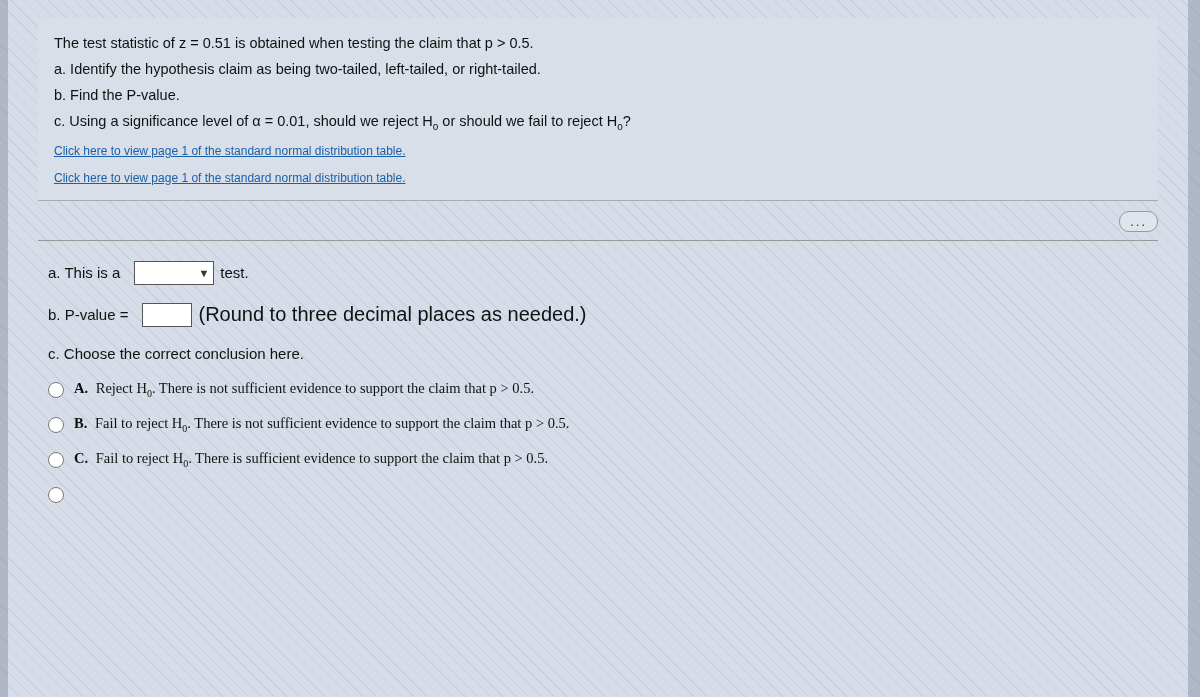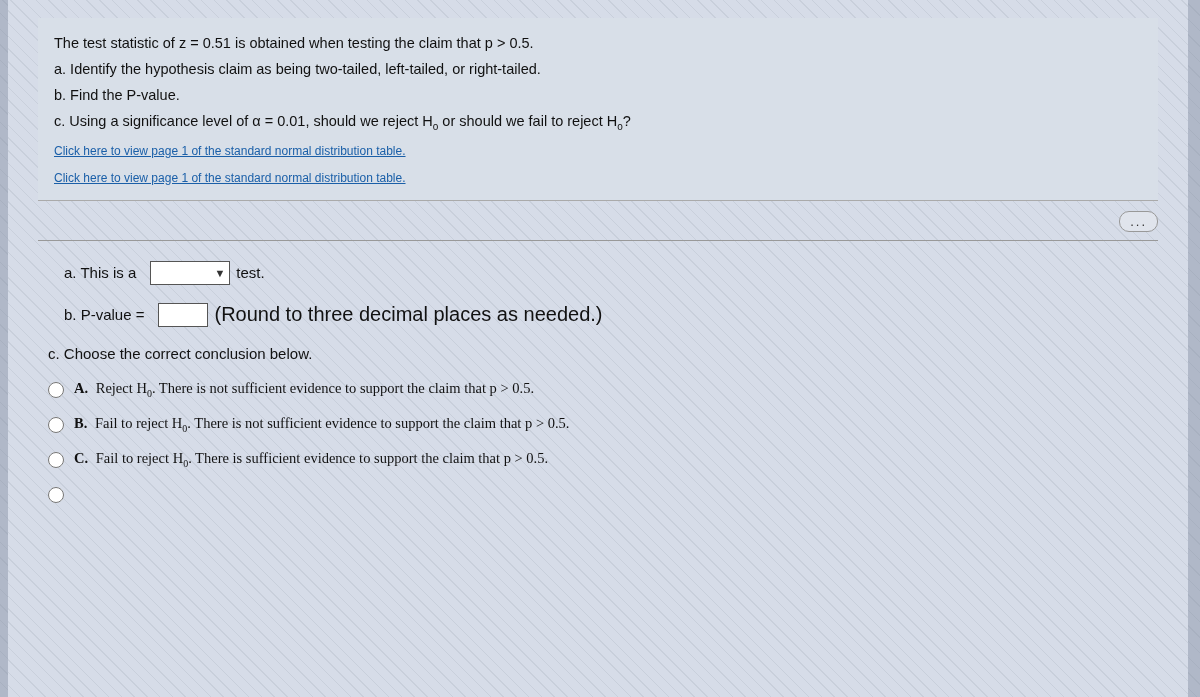--- a/index.html
+++ b/index.html
@@ -96,21 +96,20 @@
       align-items: center;
       margin-bottom: 18px;
       font-size: 15px;
       color: #111;
     }
 
     .answer-row label {
       font-size: 15px;
       margin-right: 8px;
       white-space: nowrap;
-      margin-left: 16px;
     }
 
     .dropdown-wrapper {
       display: inline-flex;
       align-items: center;
       border: 1.5px solid #555;
       background: white;
       padding: 1px 4px;
       margin: 0 6px;
       min-width: 80px;
@@ -245,21 +244,21 @@
     </div>
 
     <div class="answer-row">
       <label>b. P-value =</label>
       <div class="input-box">
         <input type="text" style="">
       </div>
       <span class="round-note">(Round to three decimal places as needed.)</span>
     </div>
 
-    <div class="conclusion-label">c. Choose the correct conclusion below.</div>
+    <div class="conclusion-label">c. Choose the correct conclusion here.</div>
 
     <div class="radio-option">
       <input type="radio" name="conclusion" value="A" style="">
       <span class="option-label">
         <span class="option-letter">A.</span>
         <span>Reject H<sub>0</sub>. There is not sufficient evidence to support the claim that p &gt; 0.5.</span>
       </span>
     </div>
 
     <div class="radio-option">

